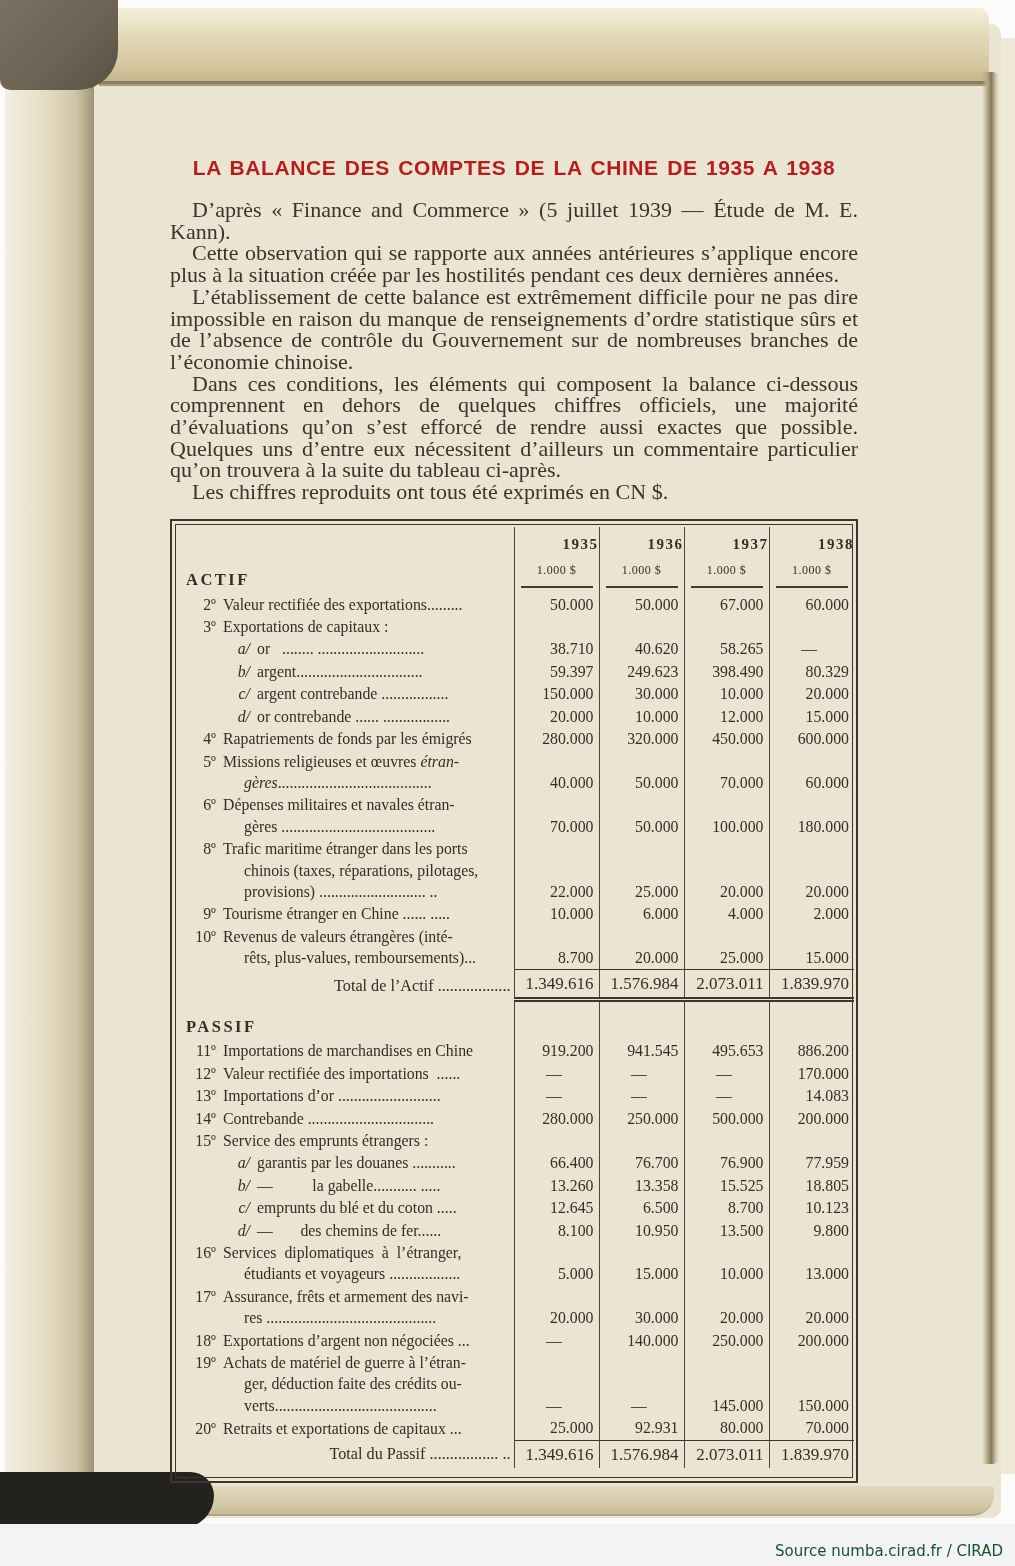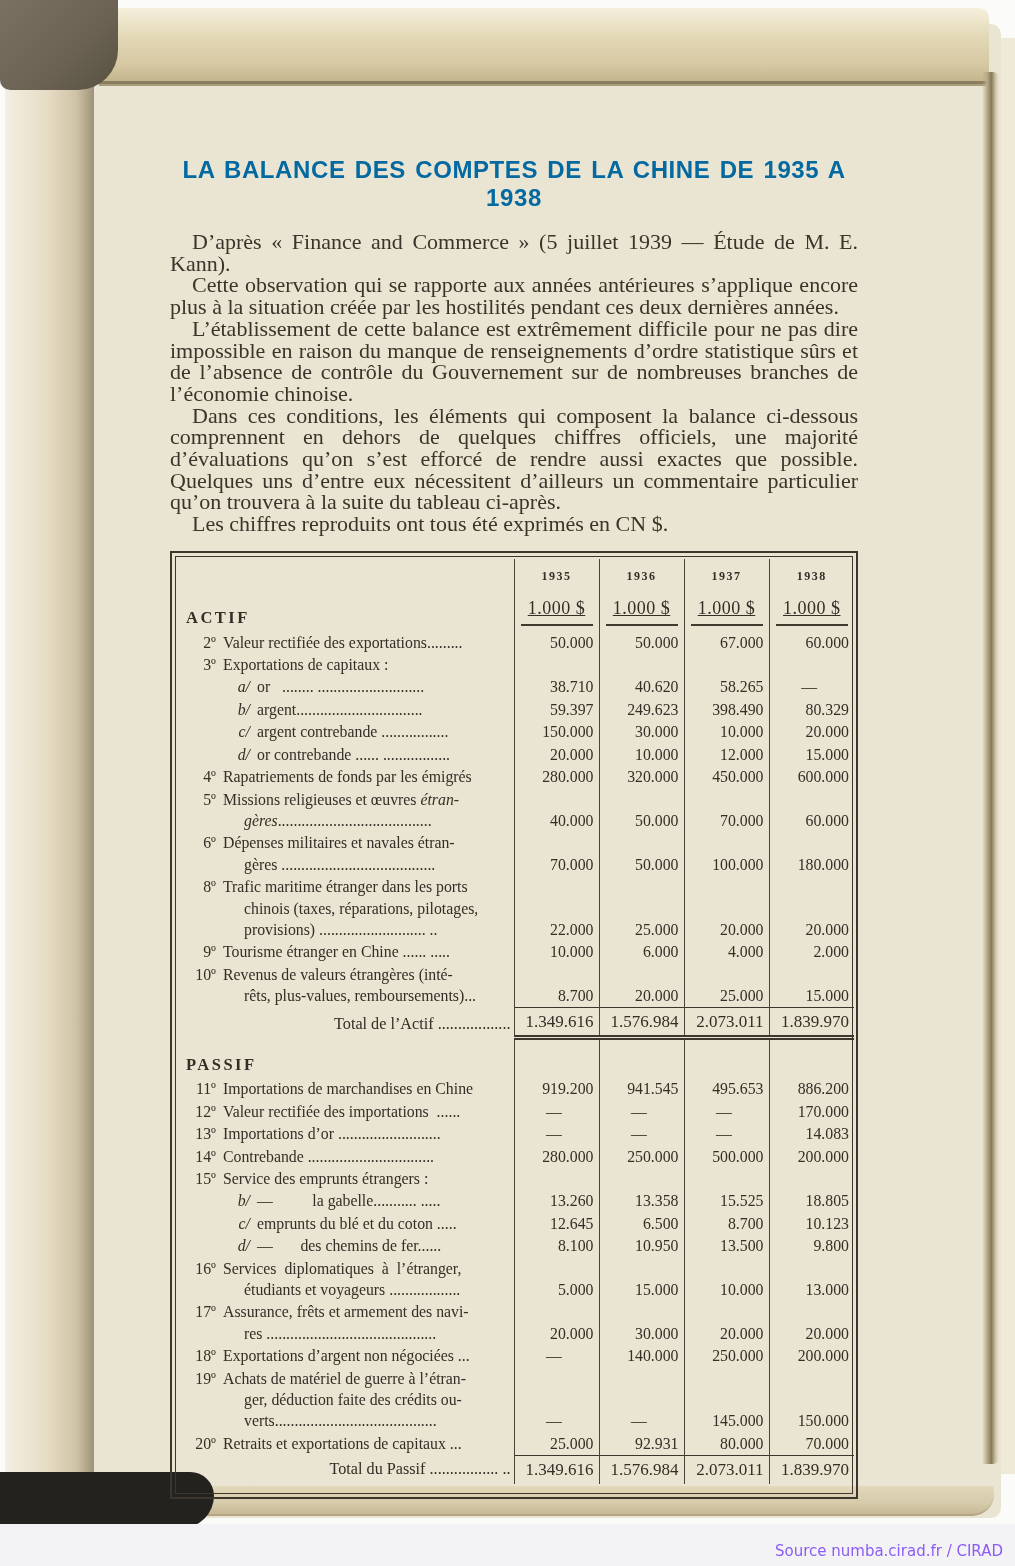--- a/index.html
+++ b/index.html
@@ -53,31 +53,31 @@
     background:#23221f;
     border-radius:0 34px 46px 0;
   }
   .bottom-strip {
     position:absolute; left:0; top:1524px; width:1015px; height:42px; z-index:5;
     background:#f3f3f5;
   }
   .source-caption {
     position:absolute; right:12px; bottom:6px; z-index:6;
     font-family:"DejaVu Sans","Liberation Sans",sans-serif;
-    font-size:15px; color:#8b5cf6;
+    font-size:15px; color:#14532d;
   }
   
   .content {
     position:absolute; left:170px; top:156px; width:688px; z-index:6;
   }
   .doc-title {
     text-align:center;
     font-family:"Liberation Sans","DejaVu Sans",sans-serif;
-    font-weight:700; font-size:24px; letter-spacing:.6px; word-spacing:2px;
-    color:#0369a1;
+    font-weight:700; font-size:21px; letter-spacing:.6px; word-spacing:2px;
+    color:#b91c1c;
   }
   .paras { margin-top:19px; }
   .paras p {
     font-size:22px; line-height:21.7px; text-align:justify;
     text-indent:22px; color:#3a352b;
   }
   
   .table-frame {
     margin-top:16px;
     border:2px solid #3c362c;
@@ -103,22 +103,22 @@
   .lbl { white-space:pre; }
   .num { display:inline-block; width:34px; text-align:right; margin-right:7px; }
   tr.sub .num { width:68px; font-style:italic; }
   .line.cont { display:block; padding-left:62px; }
   td.cap {
     font-weight:600; letter-spacing:2.5px;
     font-size:16.5px; padding:4px 0 3px 8px; vertical-align:bottom;
   }
   td.cap.mid { padding-top:16px; }
   td.yr { vertical-align:top; text-align:center; padding:7px 0 6px 0; }
-  .yrnum { font-weight:700; font-size:12px; letter-spacing:1.5px; }
-  .unit { font-size:18px; margin-top:11px; letter-spacing:.5px;text-decoration:underline; }
+  .yrnum { font-weight:700; font-size:15px; letter-spacing:1.5px;text-align:right; }
+  .unit { font-size:12px; margin-top:5px; letter-spacing:.5px; }
   .yrule { width:72px; margin:4px auto 0; border-bottom:2px solid #413b2f; }
   tr.total td { padding-top:3px; padding-bottom:3px; }
   tr.total td.tlabel { text-align:right; padding-right:3px; font-size:16.2px; }
   tr.total td.tval { font-size:17px; }
   tr.total.dbl td.tval { border-top:1.5px solid #3c362c; border-bottom:5px double #3c362c; }
   tr.total.last td.tval { border-top:1.5px solid #3c362c; }
 </style>
 </head>
 <body>
 
@@ -339,20 +339,29 @@
               <td class="label">
                 <div class="lbl"><span class="num">15º</span><span class="line first">Service des emprunts étrangers :</span></div>
               </td>
               <td class="val">&nbsp;</td>
               <td class="val">&nbsp;</td>
               <td class="val">&nbsp;</td>
               <td class="val">&nbsp;</td>
             </tr>
             <tr class="item sub">
               <td class="label">
+                <div class="lbl"><span class="num">a/</span><span class="line first">garantis par les douanes ...........</span></div>
+              </td>
+              <td class="val">66.400</td>
+              <td class="val">76.700</td>
+              <td class="val">76.900</td>
+              <td class="val">77.959</td>
+            </tr>
+            <tr class="item sub">
+              <td class="label">
                 <div class="lbl"><span class="num">b/</span><span class="line first">—          la gabelle........... .....</span></div>
               </td>
               <td class="val">13.260</td>
               <td class="val">13.358</td>
               <td class="val">15.525</td>
               <td class="val">18.805</td>
             </tr>
             <tr class="item sub">
               <td class="label">
                 <div class="lbl"><span class="num">c/</span><span class="line first">emprunts du blé et du coton .....</span></div>

